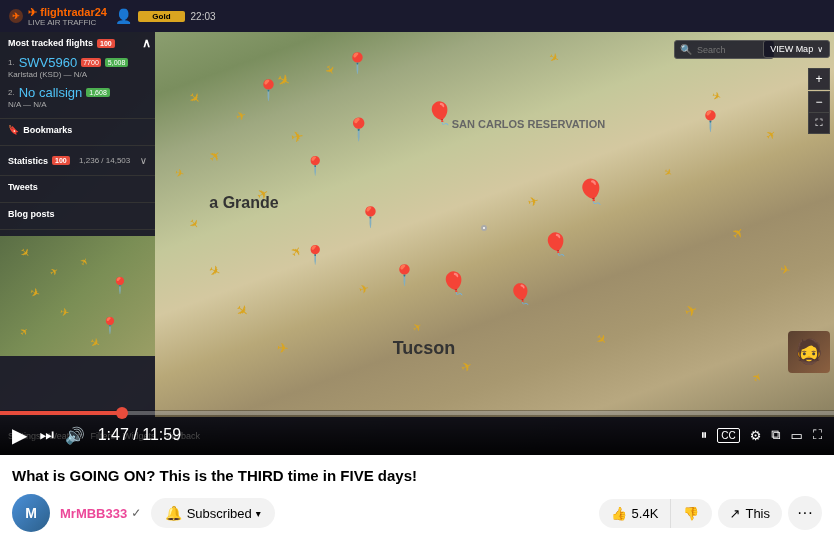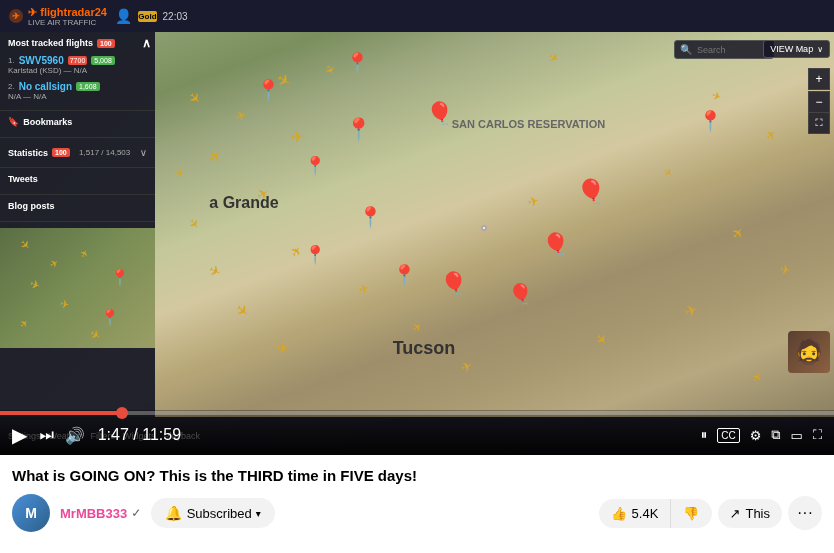--- a/index.html
+++ b/index.html
@@ -87,21 +87,21 @@
       align-items: center;
       gap: 6px;
       color: #ccc;
       font-size: 10px;
     }
 
     .fr-gold-badge {
       background: #DAA520;
       color: #000;
       font-size: 8px;
-      padding: 1px 0;
+      padding: 1px 14px;
       border-radius: 2px;
       font-weight: bold;
     }
 
     
     .fr-sidebar {
       position: absolute;
       top: 32px;
       left: 0;
       width: 155px;
@@ -132,22 +132,22 @@
       padding: 1px 3px;
       border-radius: 2px;
     }
 
     .fr-flight-item {
       padding: 3px 0;
     }
 
     .fr-flight-num {
       color: #4fc3f7;
-      font-size: 10px;
-      font-weight: bold;
+      font-size: 13px;
+      font-weight: normal;
     }
 
     .fr-flight-route {
       color: #aaa;
       font-size: 8px;
     }
 
     .fr-green-badge {
       background: #4CAF50;
       color: #fff;
@@ -543,21 +543,21 @@
           <span>Bookmarks</span>
         </div>
       </div>
 
       <div class="fr-sidebar-section">
         <div class="fr-stats-row">
           <div class="fr-sidebar-title" style="margin:0">
             <span>Statistics</span>
             <span class="fr-badge">100</span>
           </div>
-          <span style="color:#aaa;font-size:8px">1,517 / 14,503</span>
+          <span style="color:#aaa;font-size:8px">1,236 / 14,503</span>
           <span style="color:#aaa;font-size:10px">∨</span>
         </div>
       </div>
 
       <div class="fr-sidebar-section">
         <div class="fr-sidebar-title">
           <span>Tweets</span>
         </div>
       </div>
 

